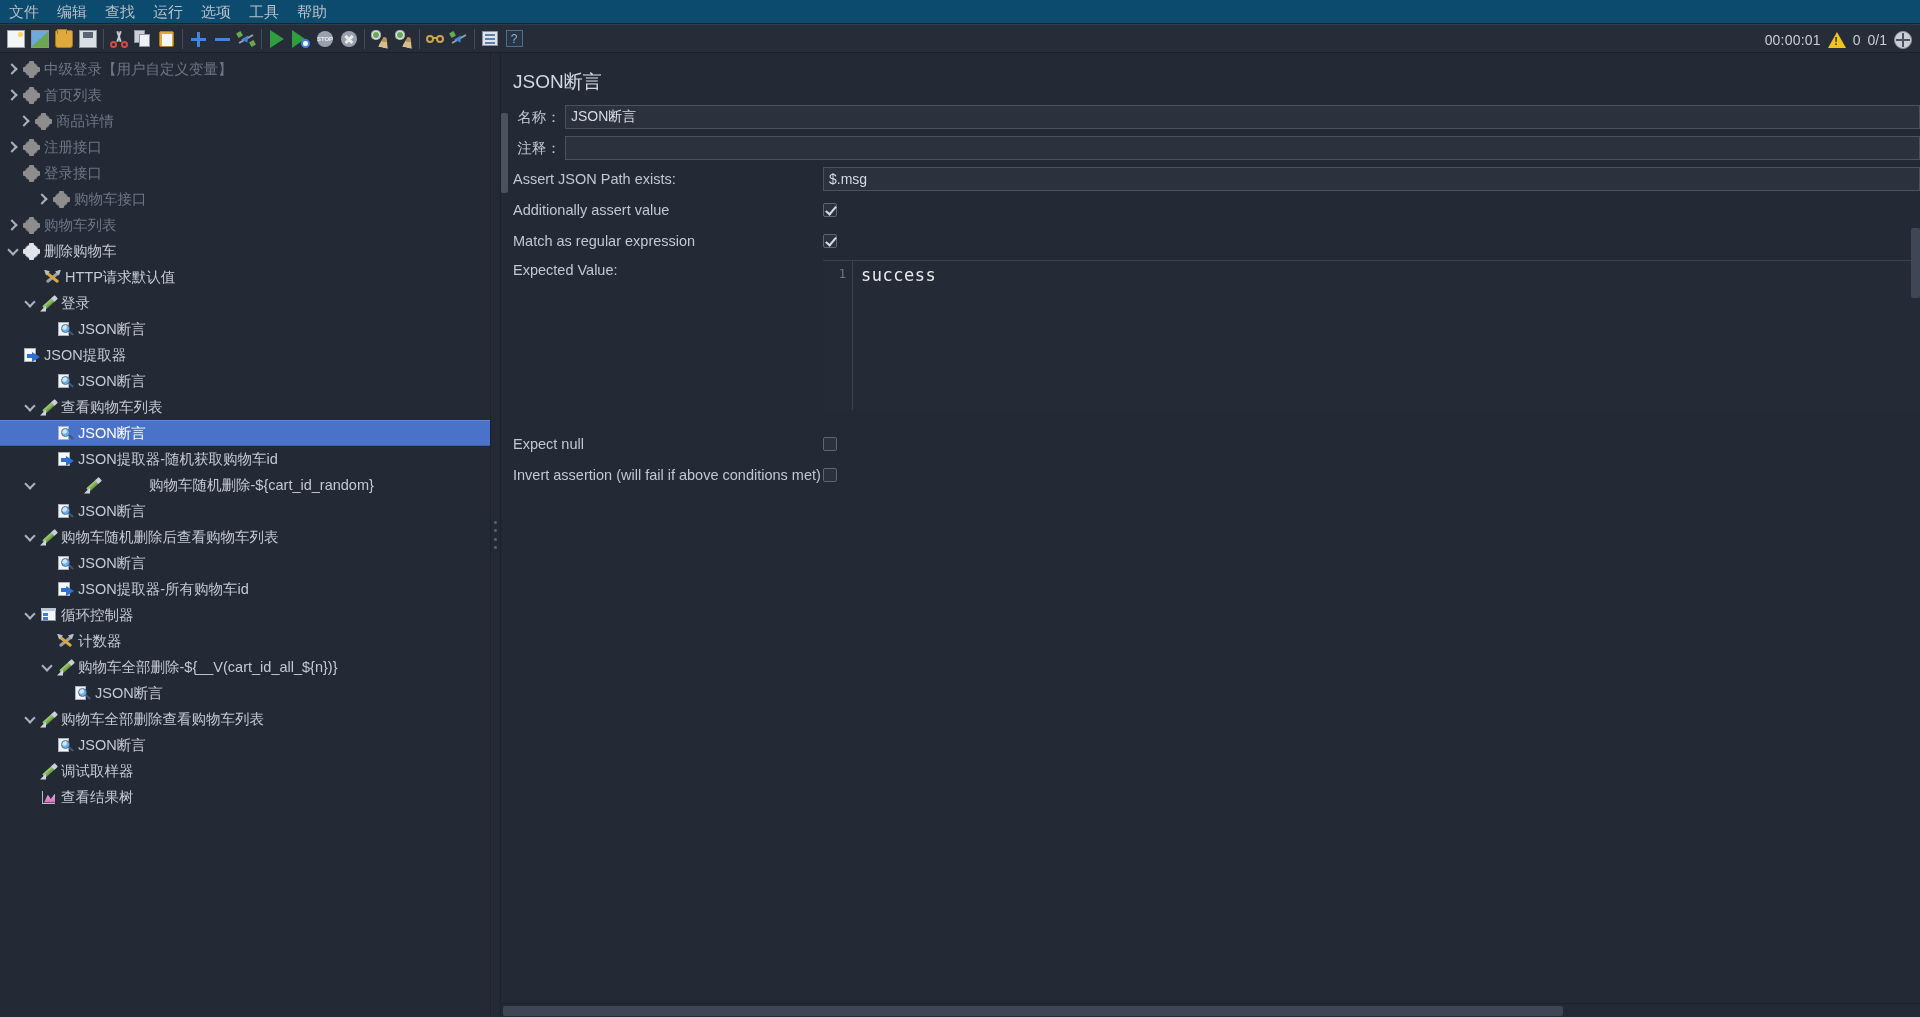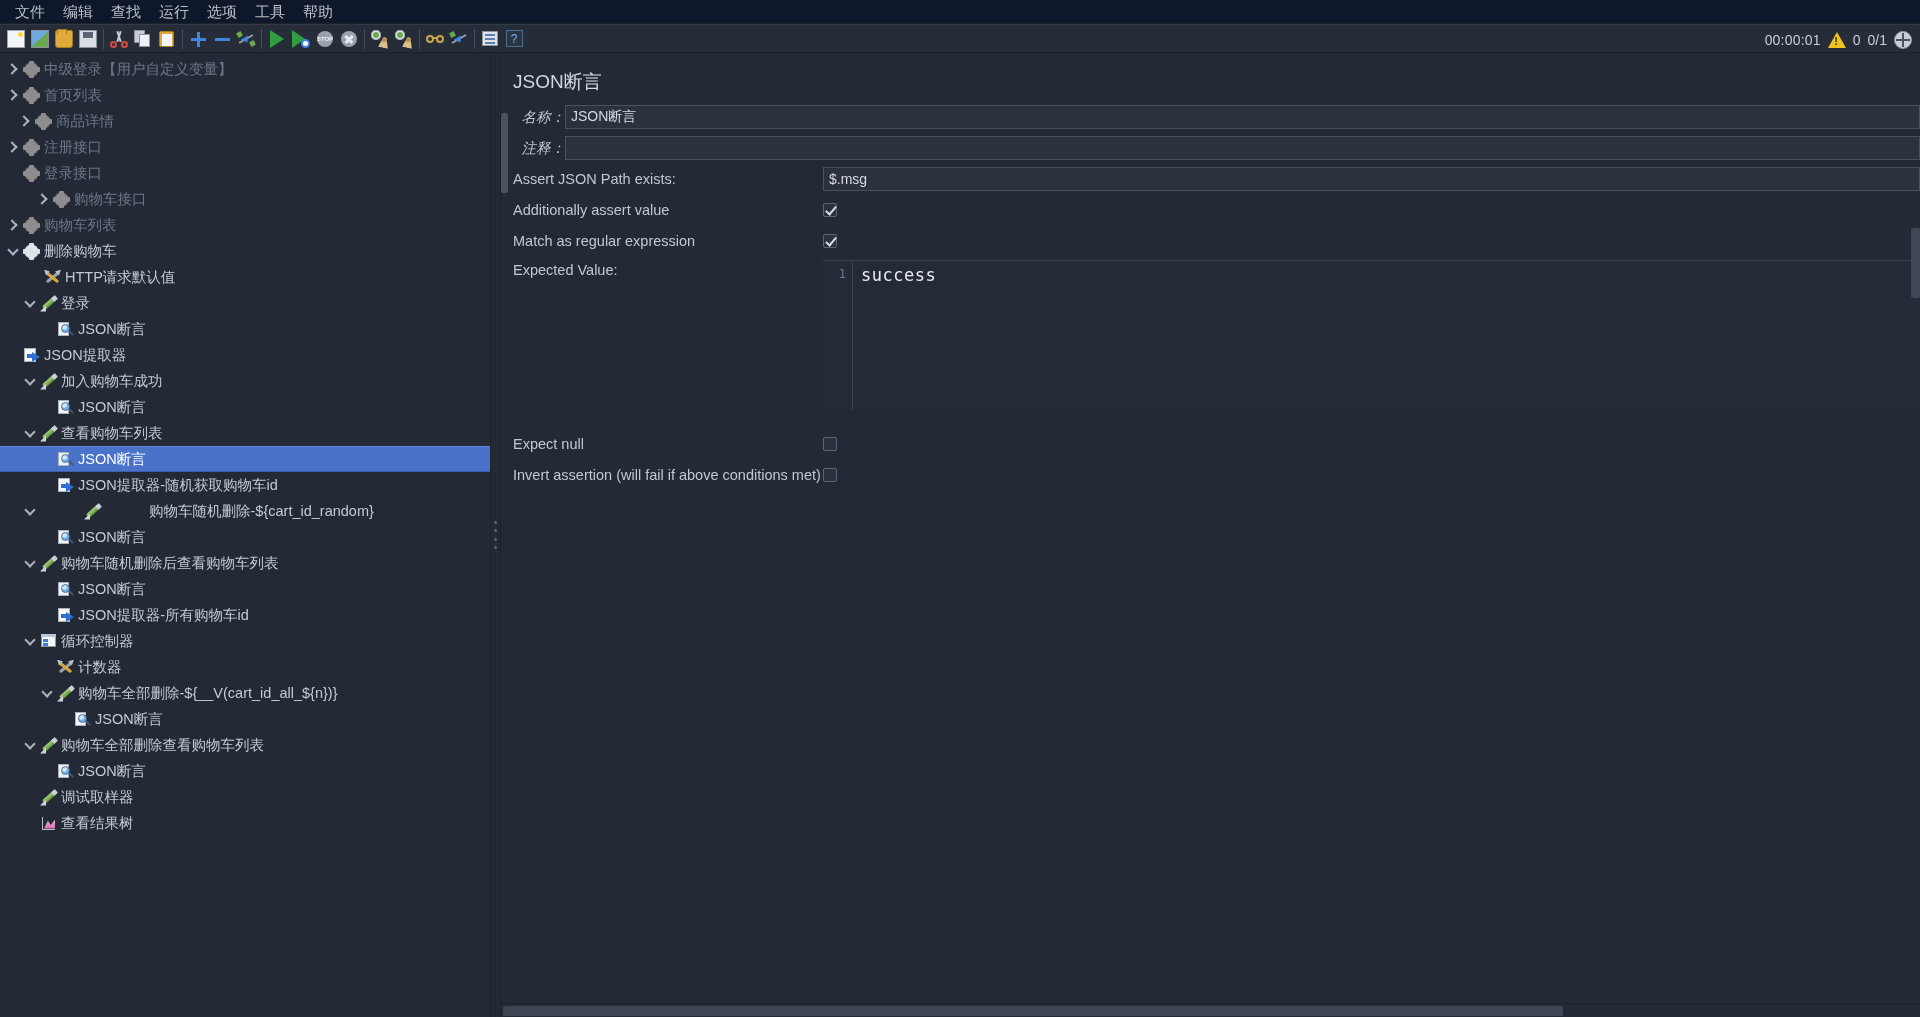--- a/index.html
+++ b/index.html
@@ -13,23 +13,22 @@
   }
   #app {
     width: 1920px; height: 1017px;
     display: flex; flex-direction: column;
     background: #242a35;
   }
 
   
   .menubar {
     height: 24px;
-    background: #0f172a;
+    background: #0c4a6e;
     display: flex; align-items: center;
-    padding-left: 6px;
     flex: 0 0 24px;
     border-bottom: 1px solid #1d222b;
   }
   .menu-item {
     color: #b9bfc9;
     font-size: 15px;
     padding: 1px 9px;
     cursor: default;
     line-height: 20px;
   }
@@ -299,21 +298,21 @@
     padding: 0 0 0 12px;
     margin-bottom: 7px;
     min-height: 24px;
   }
   .form-label {
     color: #c2c8d2;
     font-size: 14.5px;
     flex: 0 0 auto;
     width: 310px;
   }
-  .form-label.cjk { width: 52px; text-align: right; font-style: italic; }
+  .form-label.cjk { width: 52px; text-align: center; }
   .txt-input {
     flex: 1 1 auto;
     height: 24px;
     background: #2b313d;
     border: 1px solid #4a5costello;
     border: 1px solid #4a5260;
     color: #d6dae2;
     font-size: 14px;
     padding: 1px 5px;
     outline: none;
@@ -730,33 +729,20 @@
             <span class="tree-toggle empty"></span>
             <span class="tree-icon">
               <span class="ico-extract">
                 <i class="page"></i>
                 <i class="arrowtail"></i>
                 <i class="arrow"></i>
               </span>
             </span>
             <span class="tree-label">JSON提取器</span>
           </div>
-          <div class="tree-row" style="padding-left: 21px;">
-            <span class="tree-toggle">
-              <i class="tw down"></i>
-            </span>
-            <span class="tree-icon">
-              <span class="ico-pencil">
-                <i class="shaft"></i>
-                <i class="nib"></i>
-                <i class="cap"></i>
-              </span>
-            </span>
-            <span class="tree-label">加入购物车成功</span>
-          </div>
           <div class="tree-row" style="padding-left: 38px;">
             <span class="tree-toggle empty"></span>
             <span class="tree-icon">
               <span class="ico-assert">
                 <i class="page"></i>
                 <i class="glass"></i>
                 <i class="handle"></i>
               </span>
             </span>
             <span class="tree-label">JSON断言</span>

